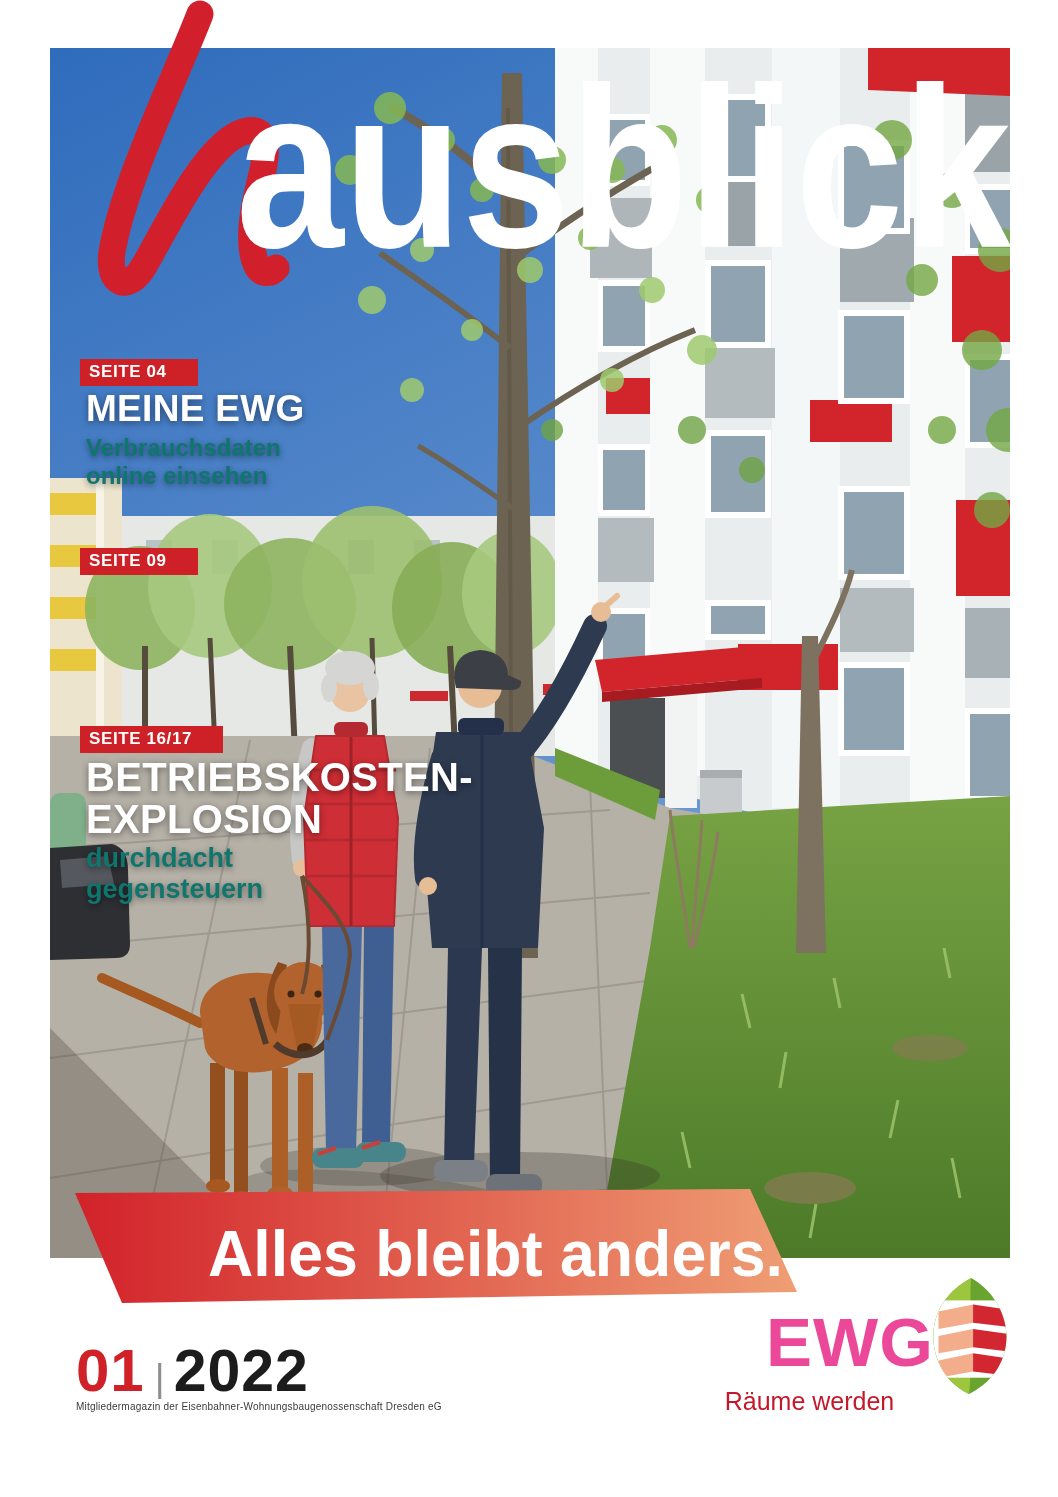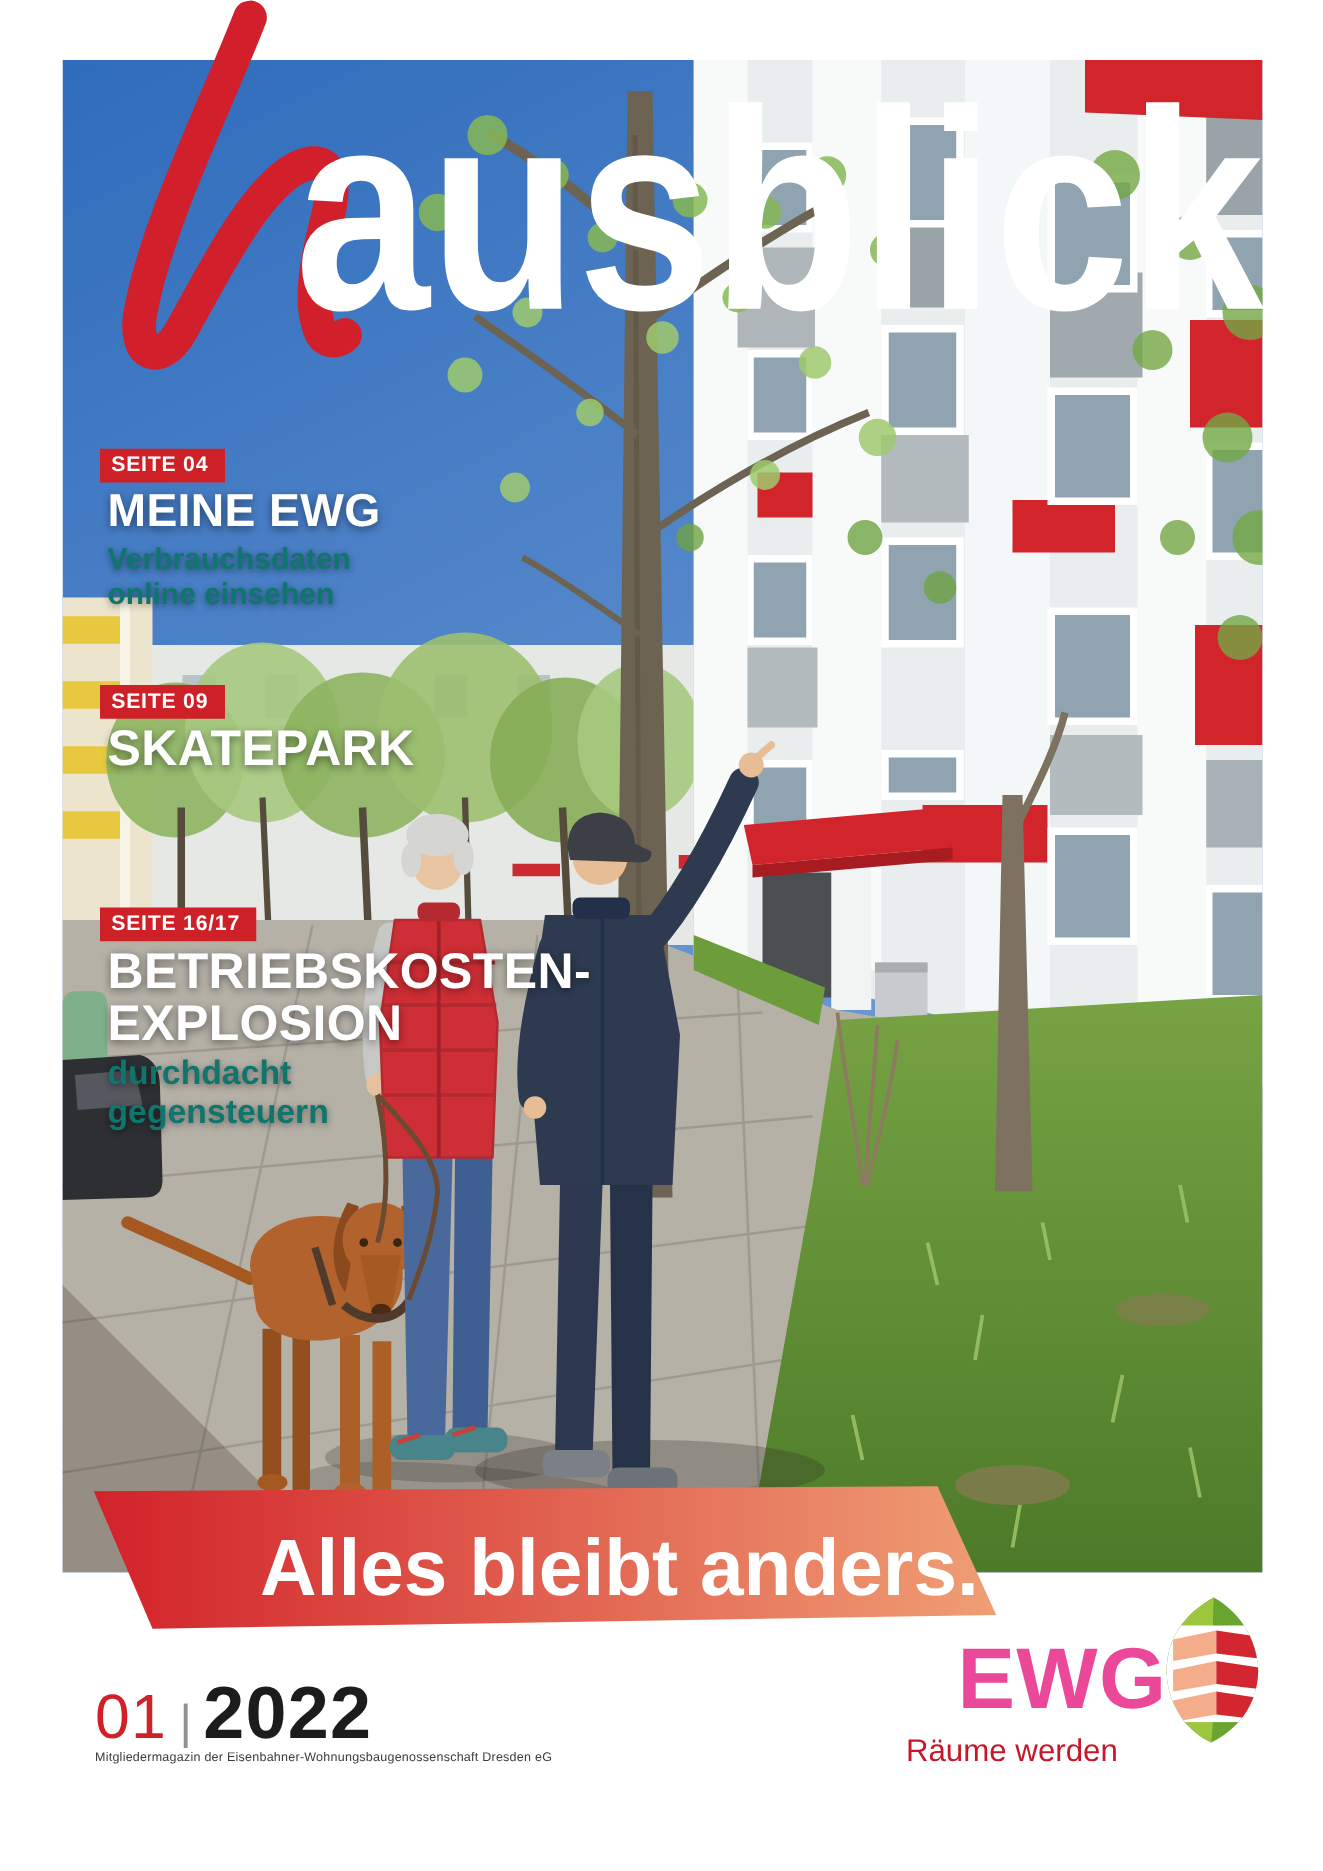--- a/index.html
+++ b/index.html
@@ -6,33 +6,33 @@
   .page{
     position:relative;width:1058px;height:1497px;background:#ffffff;
     font-family:"Liberation Sans","DejaVu Sans",sans-serif;overflow:hidden;
   }
   .photo{position:absolute;left:50px;top:48px;width:960px;height:1210px;}
   .photo svg{display:block;width:100%;height:100%;}
   .masthead{position:absolute;left:50px;top:0;width:970px;height:320px;pointer-events:none;}
   .teaser{position:absolute;left:80px;color:#fff;}
   .badge{
     display:inline-block;background:#ce2127;color:#fff;font-weight:bold;
-    font-size:17px;letter-spacing:.6px;padding:3px 13px 4px 9px;
+    font-size:17px;letter-spacing:.6px;padding:3px 31px 4px 9px;
   }
   .t-title{
     position:absolute;left:86px;color:#fff;font-weight:bold;white-space:pre-line;
     text-shadow:0 2px 7px rgba(0,0,0,.45);line-height:1.04;letter-spacing:.3px;
   }
   .t-sub{
     position:absolute;left:86px;color:#0f766e;font-weight:bold;white-space:pre-line;
     text-shadow:0 2px 6px rgba(0,0,0,.45);line-height:1.16;
   }
   .banner{position:absolute;left:50px;top:1180px;width:790px;height:140px;}
   .issue-line{position:absolute;left:76px;top:1336px;display:flex;align-items:baseline;}
-  .issue-no{color:#cf2127;font-size:50px;font-weight:normal;letter-spacing:1px;}
+  .issue-no{color:#cf2127;font-size:60px;font-weight:bold;letter-spacing:1px;}
   .issue-sep{color:#8f8f8f;font-size:38px;font-weight:normal;margin:0 9px 0 10px;}
   .issue-year{color:#1c1c1c;font-size:59px;font-weight:bold;letter-spacing:1px;}
   .description{position:absolute;left:76px;top:1401px;font-size:10px;color:#3b3b3b;letter-spacing:.2px;}
   .brand-name{position:absolute;left:766px;top:1303px;color:#ec4899;font-size:69px;font-weight:bold;letter-spacing:1px;}
   .brand-leaf{position:absolute;left:928px;top:1276px;width:82px;height:120px;}
   .claim1{position:absolute;left:702px;top:1387px;width:215px;text-align:center;color:#c5182a;font-size:25px;}
   .claim2{position:absolute;left:702px;top:1420px;width:246px;text-align:right;color:#c5182a;font-size:25px;}
 </style>
 </head>
 <body>
@@ -332,21 +332,20 @@
   <div class="teaser" style="top:359px">
     <span class="badge">SEITE 04</span>
   </div>
   <div class="t-title" style="top:390px;font-size:37px">MEINE EWG</div>
   <div class="t-sub" style="top:434px;font-size:24px">Verbrauchsdaten
 online einsehen</div>
 
   <div class="teaser" style="top:548px">
     <span class="badge">SEITE 09</span>
   </div>
-  <div class="t-title" style="top:579px;font-size:40px">SKATEPARK</div>
 
   <div class="teaser" style="top:726px">
     <span class="badge">SEITE 16/17</span>
   </div>
   <div class="t-title" style="top:757px;font-size:40px">BETRIEBSKOSTEN-
 EXPLOSION</div>
   <div class="t-sub" style="top:843px;font-size:27px">durchdacht
 gegensteuern</div>
 
   <div class="banner">

